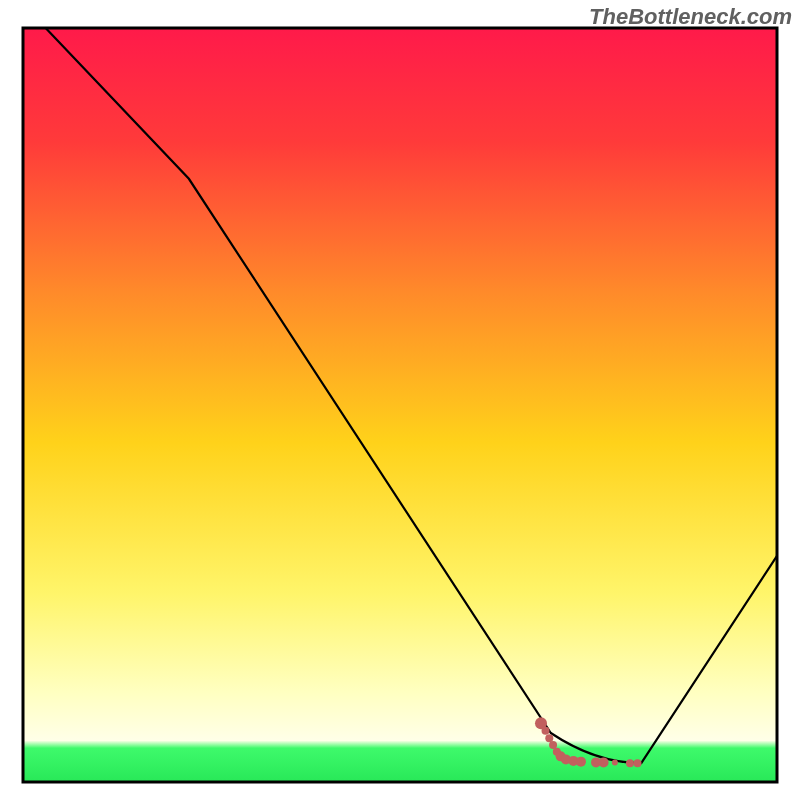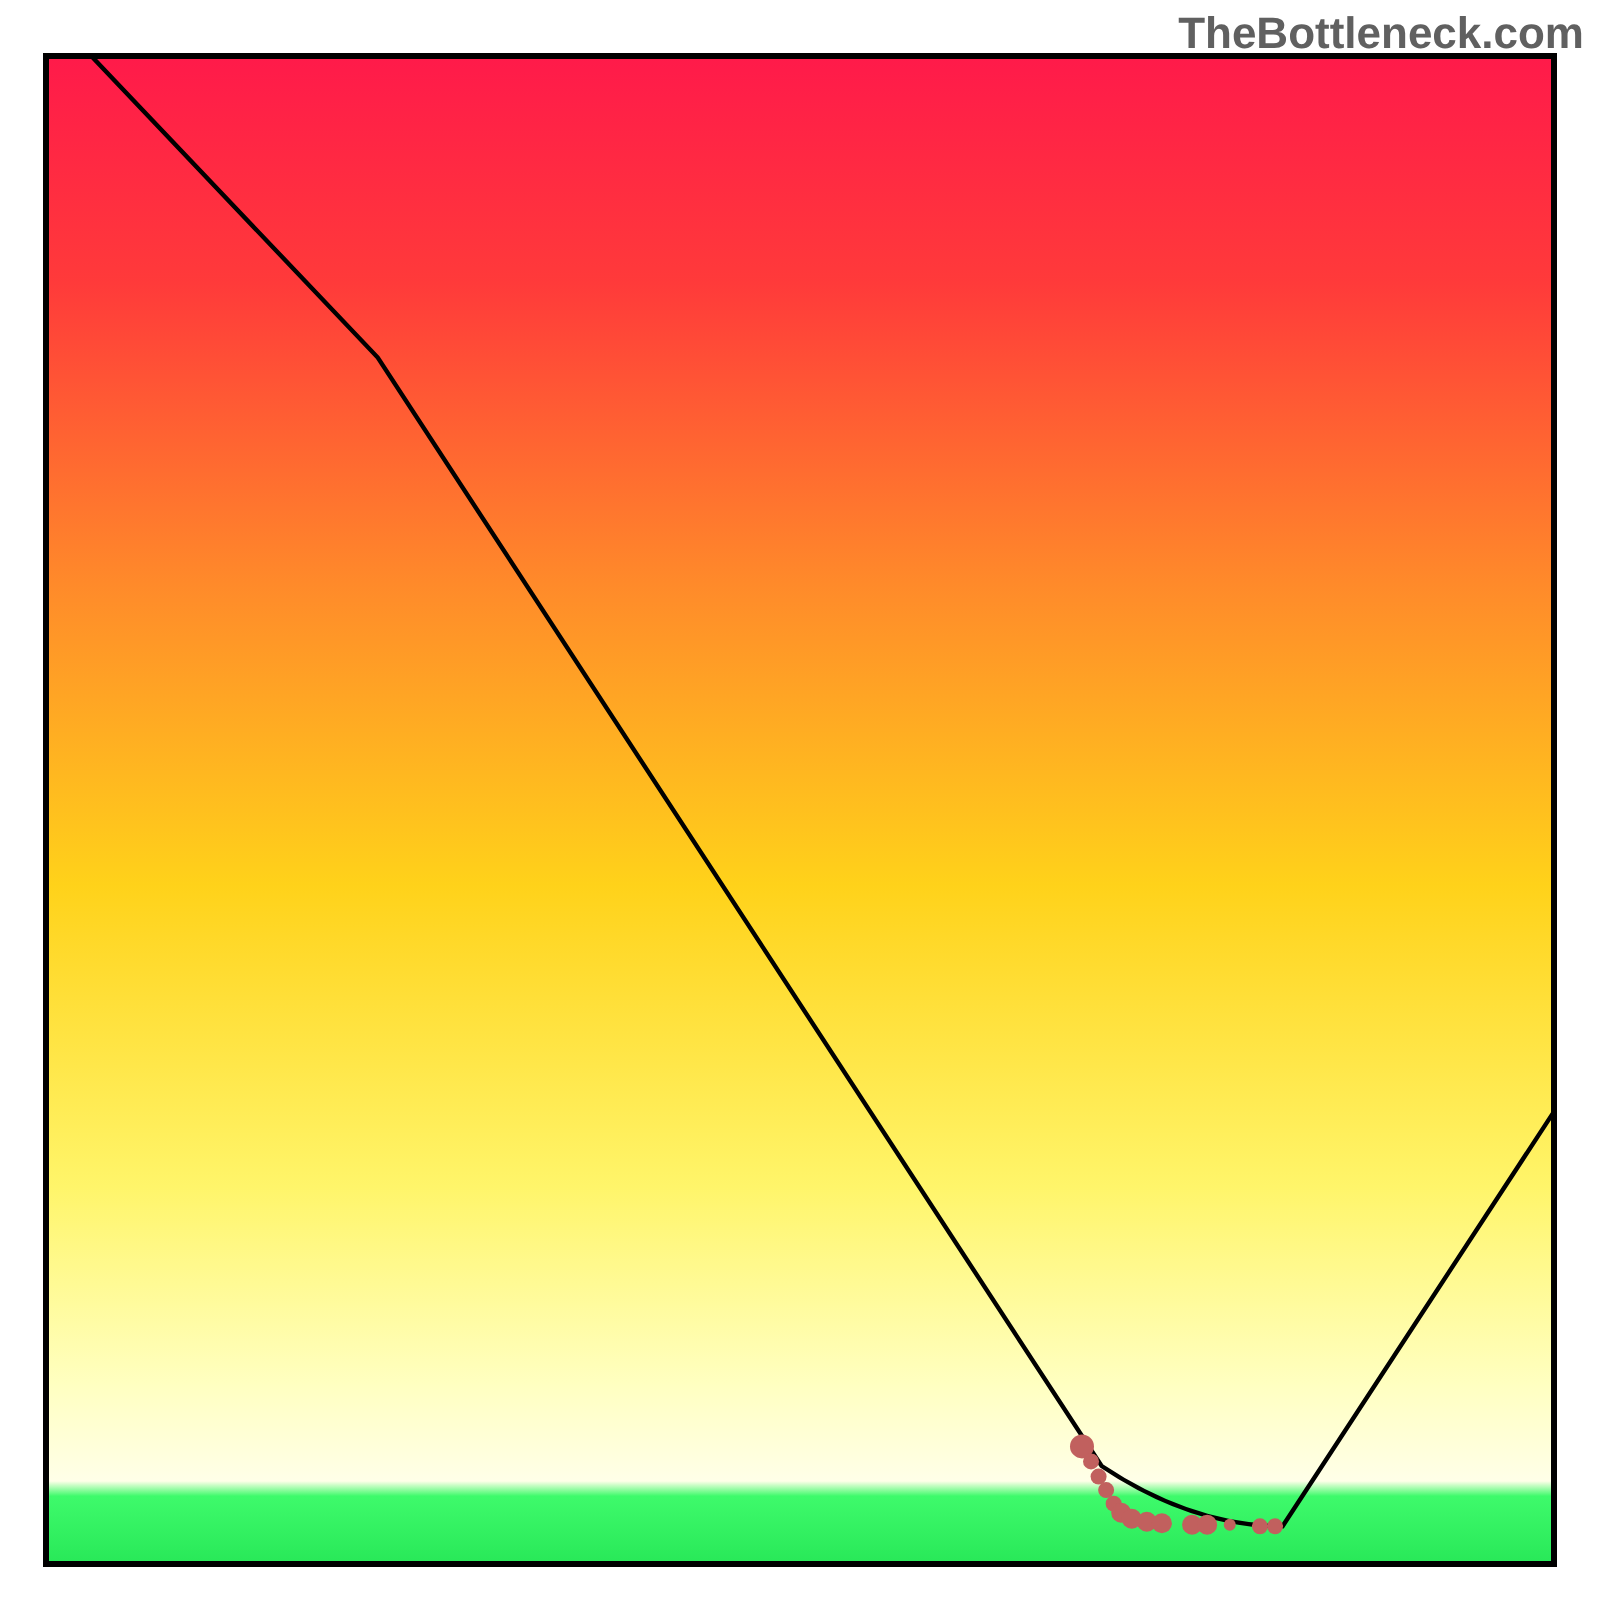--- a/index.html
+++ b/index.html
@@ -9,20 +9,21 @@
     width: 800px;
     height: 800px;
     position: relative;
   }
   .container {
     position: absolute;
     top: 0;
     left: 0;
     width: 800px;
     height: 800px;
+    font-style: italic;
   }
   .watermark {
     position: absolute;
     top: 4px;
     right: 8px;
     font-family: Arial, sans-serif;
     font-size: 22px;
     font-weight: bold;
     color: #606060;
     z-index: 10;

